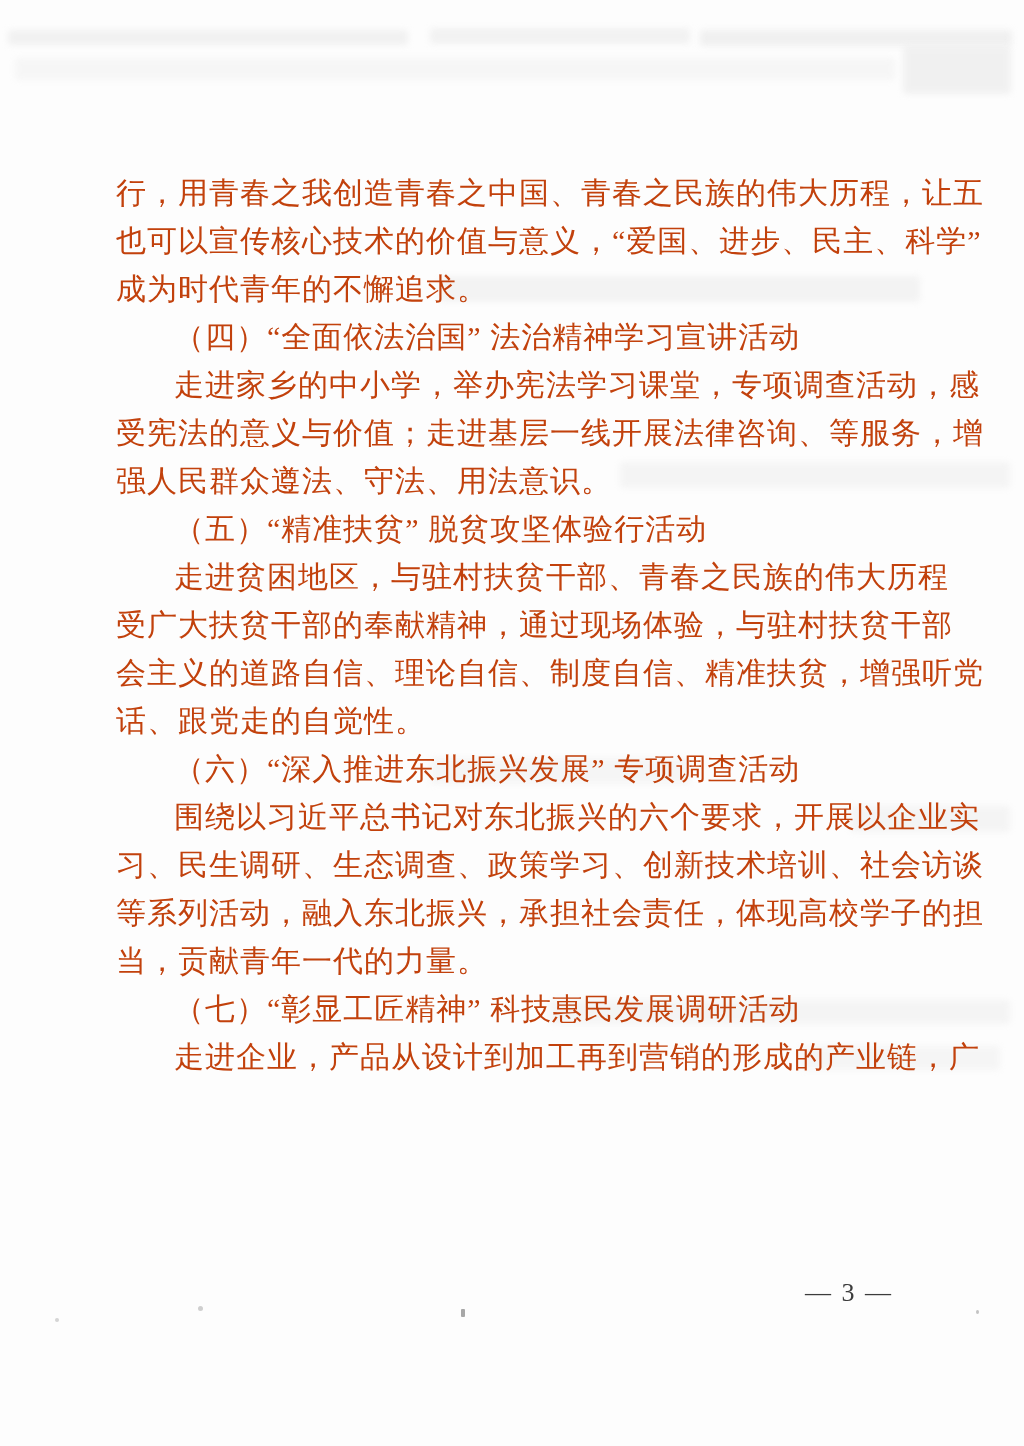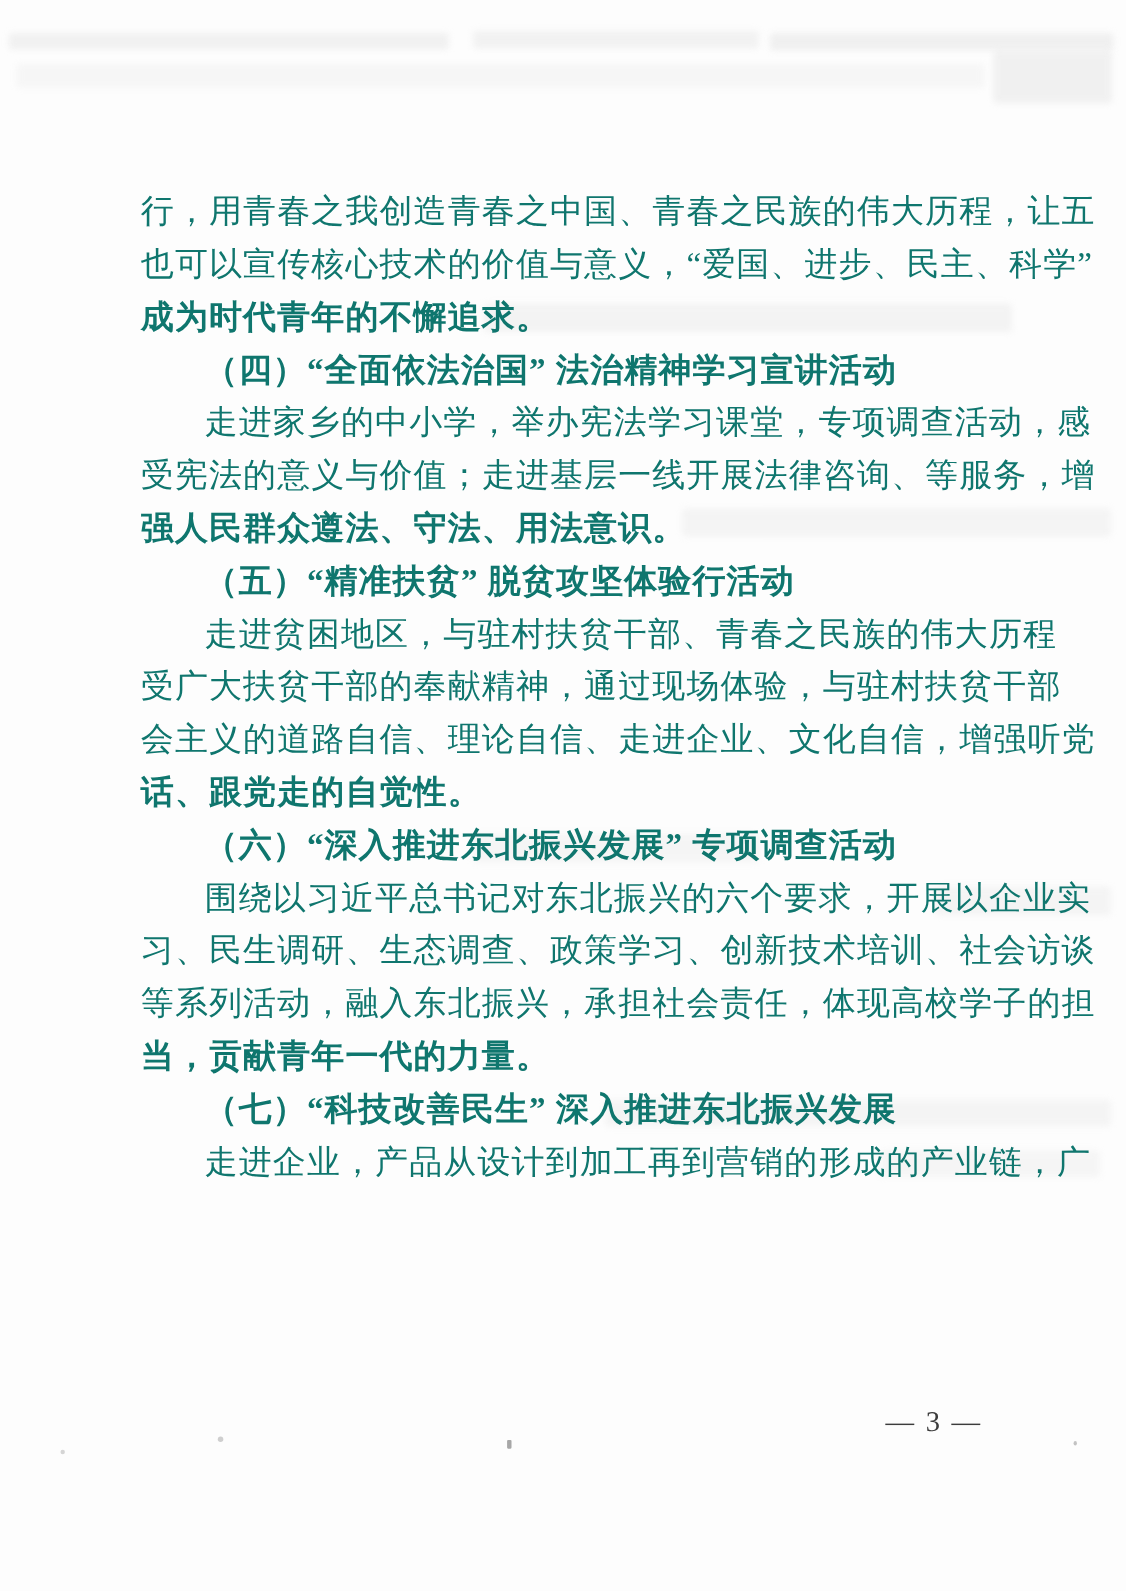--- a/index.html
+++ b/index.html
@@ -15,37 +15,36 @@
     font-family: "Liberation Serif", "DejaVu Serif", serif;
   }
   .page {
     position: absolute;
     inset: 0;
     background: #fdfdfd;
   }
   .doc-body {
     position: absolute;
     top: 169px;
-    left: 128px;
+    left: 116px;
     width: 790px;
-    color: #0f766e;
+    color: #c2410c;
   }
   .line {
     height: 48px;
     line-height: 48px;
     font-size: 30px;
     letter-spacing: 1px;
     white-space: nowrap;
     text-align: justify;
     text-align-last: justify;
     -moz-text-align-last: justify;
   }
   .line.short {
     text-align-last: left;
-    font-weight: bold;
     -moz-text-align-last: left;
   }
   .line.indent {
     text-indent: 58px;
   }
   .page-number {
     position: absolute;
     top: 1278px;
     left: 789px;
     width: 120px;
@@ -95,26 +94,26 @@
     <div class="line">行，用青春之我创造青春之中国、青春之民族的伟大历程，让五</div>
     <div class="line">也可以宣传核心技术的价值与意义，“爱国、进步、民主、科学”</div>
     <div class="line short">成为时代青年的不懈追求。</div>
     <div class="line indent short">（四）“全面依法治国” 法治精神学习宣讲活动</div>
     <div class="line indent">走进家乡的中小学，举办宪法学习课堂，专项调查活动，感</div>
     <div class="line">受宪法的意义与价值；走进基层一线开展法律咨询、等服务，增</div>
     <div class="line short">强人民群众遵法、守法、用法意识。</div>
     <div class="line indent short">（五）“精准扶贫” 脱贫攻坚体验行活动</div>
     <div class="line indent">走进贫困地区，与驻村扶贫干部、青春之民族的伟大历程</div>
     <div class="line">受广大扶贫干部的奉献精神，通过现场体验，与驻村扶贫干部</div>
-    <div class="line">会主义的道路自信、理论自信、走进企业、文化自信，增强听党</div>
+    <div class="line">会主义的道路自信、理论自信、制度自信、精准扶贫，增强听党</div>
     <div class="line short">话、跟党走的自觉性。</div>
     <div class="line indent short">（六）“深入推进东北振兴发展” 专项调查活动</div>
     <div class="line indent">围绕以习近平总书记对东北振兴的六个要求，开展以企业实</div>
     <div class="line">习、民生调研、生态调查、政策学习、创新技术培训、社会访谈</div>
     <div class="line">等系列活动，融入东北振兴，承担社会责任，体现高校学子的担</div>
     <div class="line short">当，贡献青年一代的力量。</div>
-    <div class="line indent short">（七）“科技改善民生” 深入推进东北振兴发展</div>
+    <div class="line indent short">（七）“彰显工匠精神” 科技惠民发展调研活动</div>
     <div class="line indent">走进企业，产品从设计到加工再到营销的形成的产业链，广</div>
   </div>
 
   <div class="page-number">— 3 —</div>
 
 </div>
 
 </body></html>

